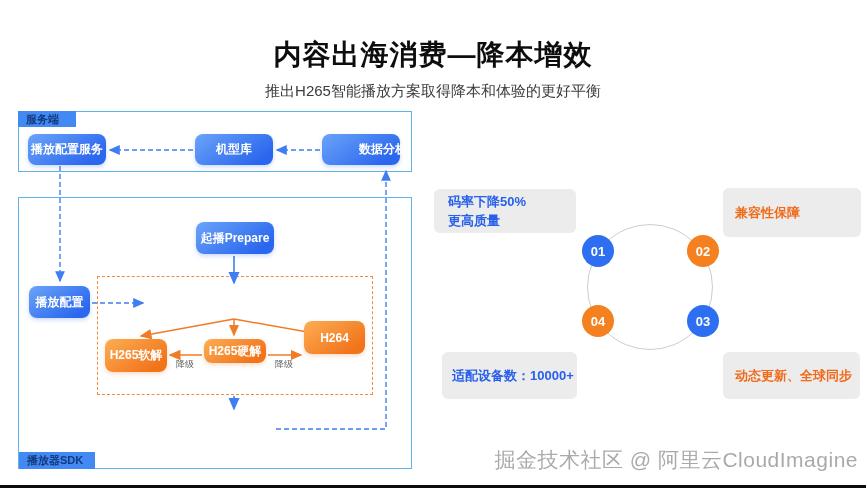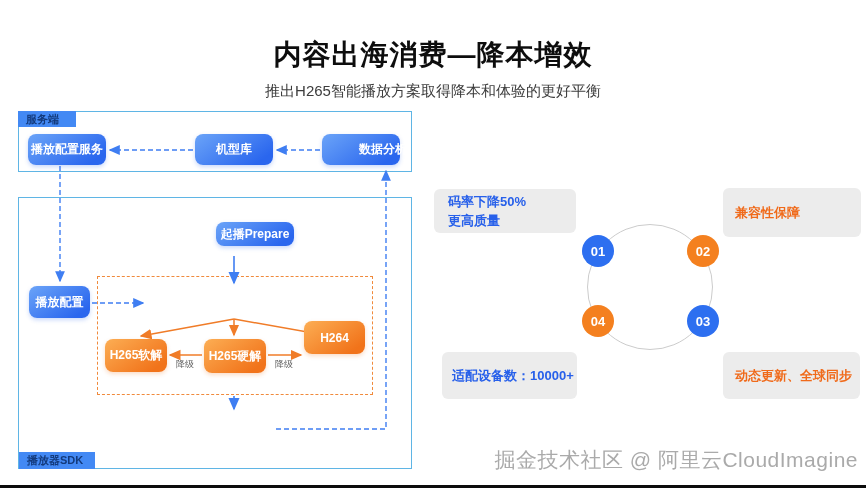--- a/index.html
+++ b/index.html
@@ -91,24 +91,24 @@
   <div class="tab" style="left:18px; top:111px; width:58px; height:16px;">服务端</div>
   <div class="node blue" style="left:28px; top:134px; width:78px; height:31px;">播放配置服务</div>
   <div class="node blue" style="left:195px; top:134px; width:78px; height:31px;">机型库</div>
   <div class="node blue" style="left:322px; top:134px; width:78px; height:31px;padding-left:44px;">数据分析</div>
 
   <div class="panel" style="left:18px; top:197px; width:394px; height:272px;"></div>
   <div class="tab" style="left:19px; top:452px; width:76px; height:17px;">播放器SDK</div>
 
   <div class="dashed-region" style="left:97px; top:276px; width:276px; height:119px;"></div>
 
-  <div class="node blue" style="left:196px; top:222px; width:78px; height:24px;margin-left:20px;">起播Prepare</div>
+  <div class="node blue" style="left:196px; top:222px; width:78px; height:32px;">起播Prepare</div>
   <div class="node blue" style="left:29px; top:286px; width:61px; height:32px;">播放配置</div>
   <div class="node orange" style="left:105px; top:339px; width:62px; height:33px;">H265软解</div>
-  <div class="node orange" style="left:204px; top:339px; width:62px; height:34px;">H265硬解</div>
+  <div class="node orange" style="left:204px; top:339px; width:62px; height:24px;">H265硬解</div>
   <div class="node orange" style="left:304px; top:321px; width:61px; height:33px;">H264</div>
   <div class="edge-label" style="left:176px; top:358px;">降级</div>
   <div class="edge-label" style="left:275px; top:358px;">降级</div>
 
   <div class="ring"></div>
   <div class="badge blue" style="left:582px; top:235px;">01</div>
   <div class="badge orange" style="left:687px; top:235px;">02</div>
   <div class="badge blue" style="left:687px; top:305px;">03</div>
   <div class="badge orange" style="left:582px; top:305px;">04</div>
 

